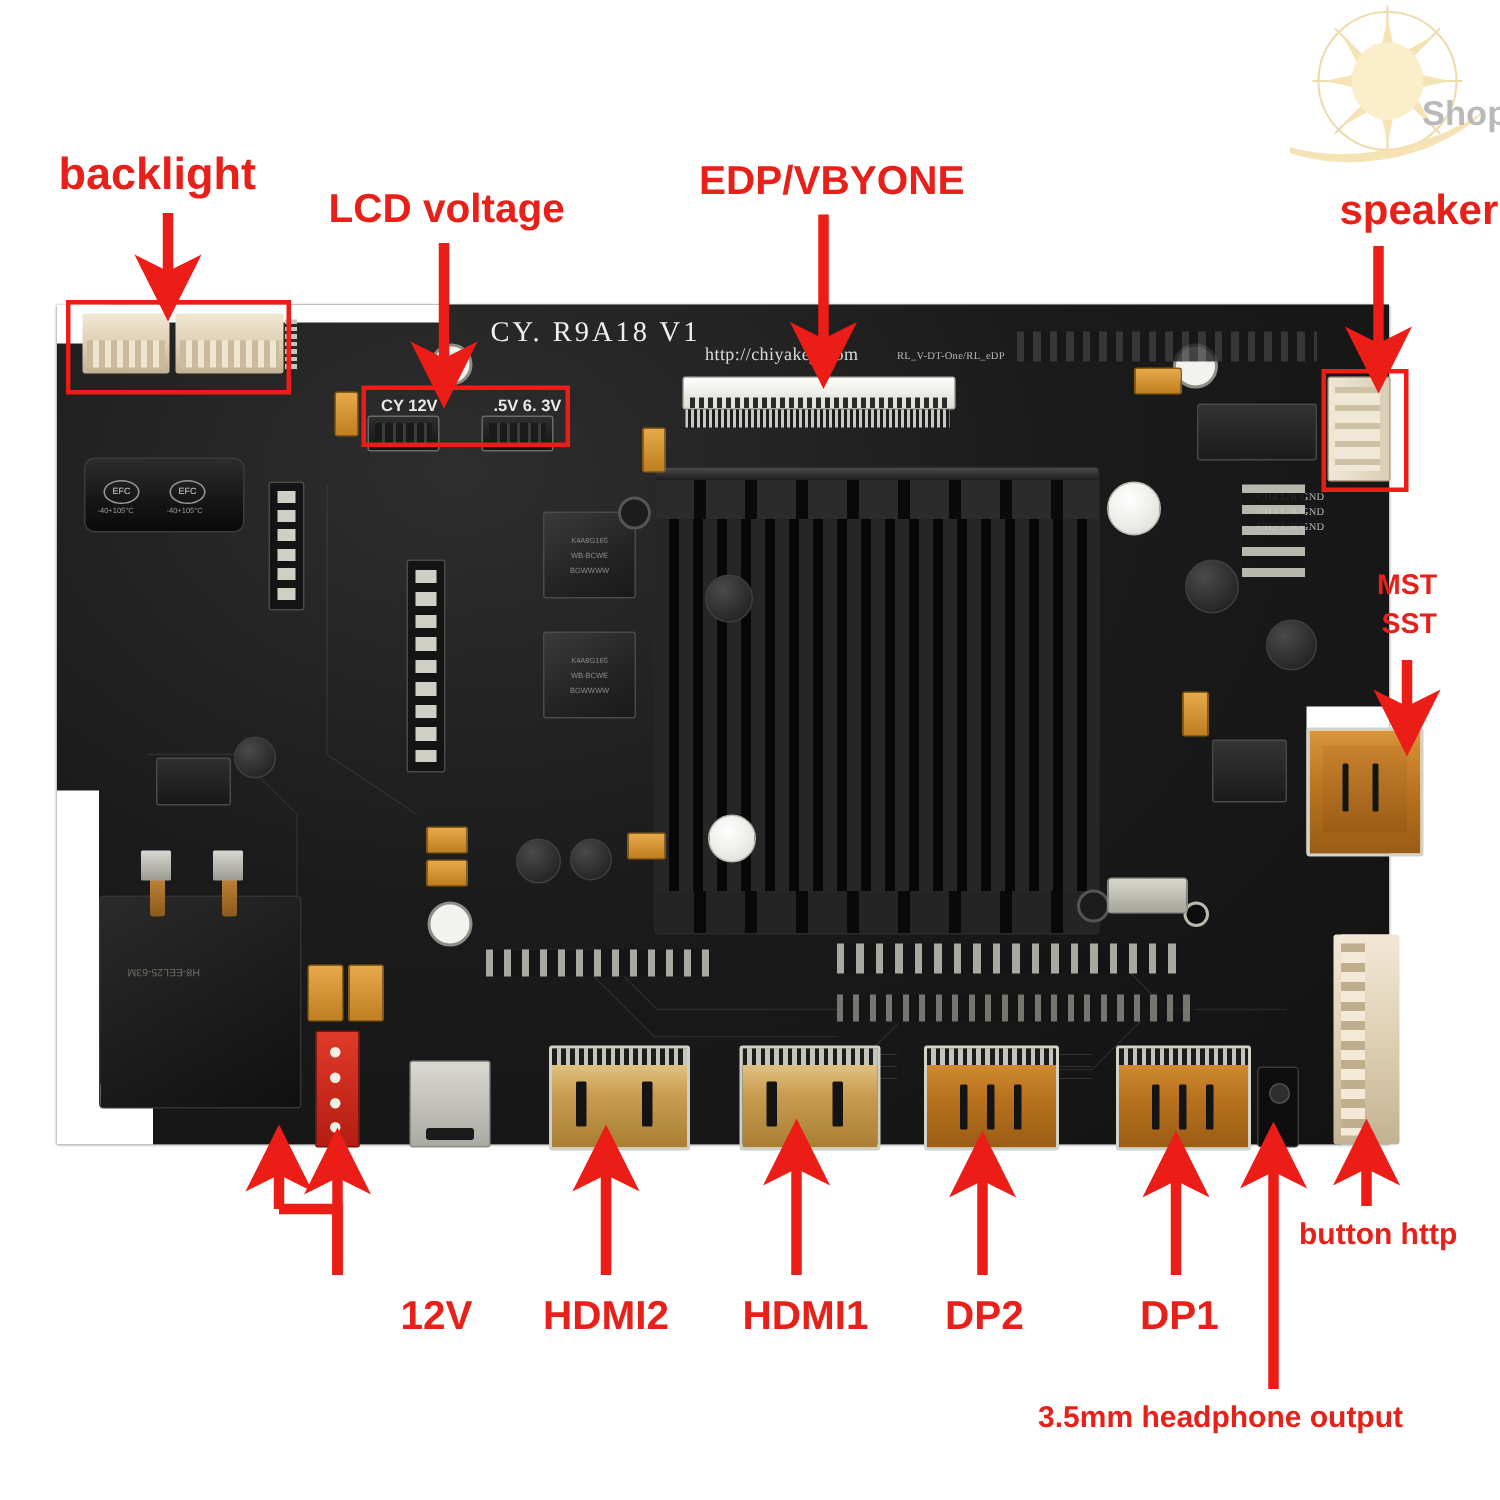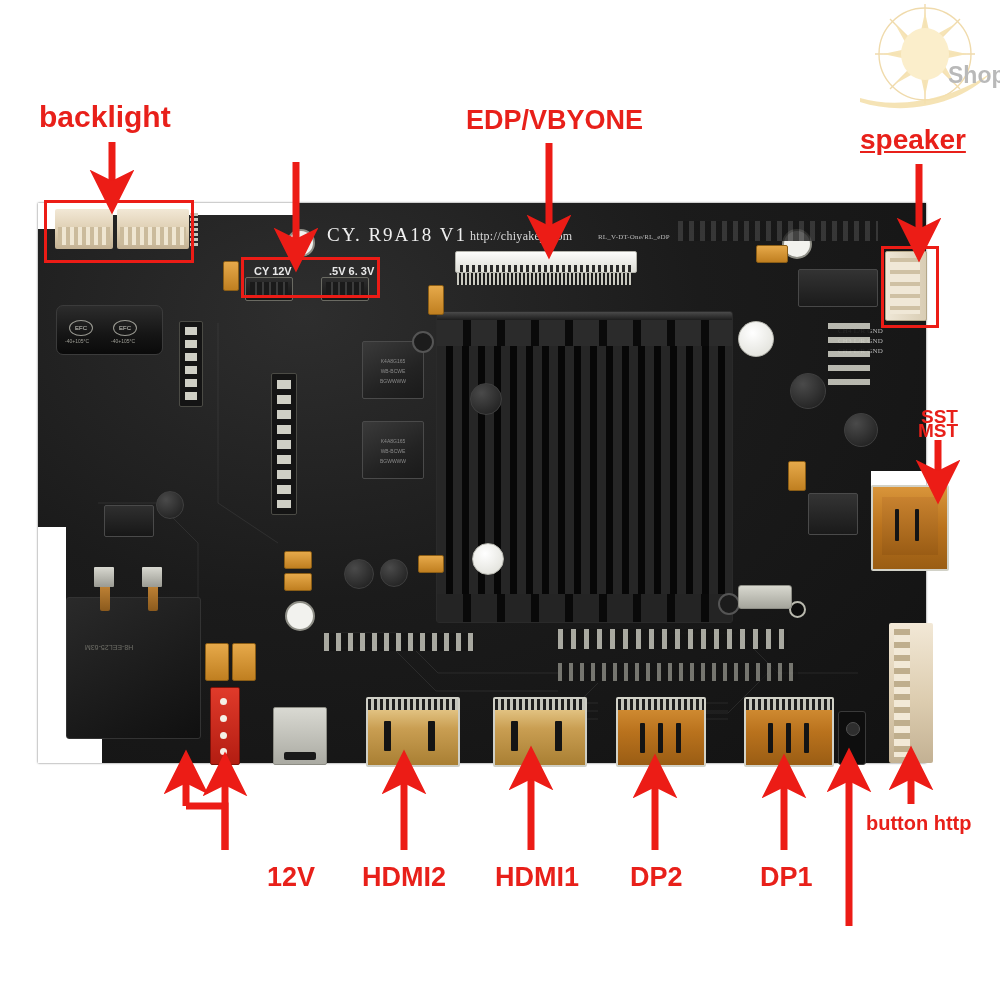--- a/index.html
+++ b/index.html
@@ -142,21 +142,21 @@
         <path d="M60 300 L120 300 L160 340 L160 440"></path>
         <path d="M470 520 L520 520 L560 480"></path>
         <path d="M640 510 L690 510 L730 470"></path>
       </g>
       <g stroke="#707070" stroke-width="0.7" fill="none">
         <path d="M520 500 L560 500 M520 508 L560 508 M520 516 L560 516"></path>
         <path d="M650 500 L690 500 M650 508 L690 508 M650 516 L690 516"></path>
       </g>
     </svg>
 
-    <div class="pcb-text silk-title" style="left:289px;top:21px;font-family:Liberation Serif, serif;">CY. R9A18  V1</div>
+    <div class="pcb-text silk-title" style="left:289px;top:8px;font-family:Liberation Serif, serif;">CY. R9A18  V1</div>
     <div class="pcb-text silk-url" style="left:432px;top:26px;">http://chiyakeji.com</div>
     <div class="pcb-text silk-small" style="left:560px;top:30px;">RL_V-DT-One/RL_eDP</div>
     <div class="pcb-text silk-jump" style="left:216px;top:62px;">CY 12V</div>
     <div class="pcb-text silk-jump" style="left:291px;top:62px;">.5V 6. 3V</div>
 
     <div class="cmp conn-beige" style="left:17px;top:6px;width:58px;height:40px;">
       <div style="position:absolute;left:3px;top:18px;right:3px;height:18px;background:repeating-linear-gradient(90deg,#cbbb9c 0 4px,#efe6d2 4px 8px);"></div>
     </div>
     <div class="cmp conn-beige" style="left:79px;top:6px;width:72px;height:40px;">
       <div style="position:absolute;left:3px;top:18px;right:3px;height:18px;background:repeating-linear-gradient(90deg,#cbbb9c 0 4px,#efe6d2 4px 8px);"></div>
@@ -344,24 +344,26 @@
       <line x1="225" y1="850" x2="225" y2="774"></line>
       <line x1="186" y1="806" x2="186" y2="772"></line>
     </g>
   </svg>
 
   <div class="ann-box" style="left:44px;top:200px;width:150px;height:63px;"></div>
   <div class="ann-box" style="left:241px;top:257px;width:139px;height:41px;"></div>
   <div class="ann-box" style="left:881px;top:246px;width:58px;height:82px;"></div>
 
   <div class="ann-label" style="left:39px;top:100px;font-size:30px;">backlight</div>
+  <div class="ann-label" style="left:219px;top:124px;font-size:27px;">LCD voltage</div>
   <div class="ann-label" style="left:466px;top:105px;font-size:27px;">EDP/VBYONE</div>
-  <div class="ann-label" style="left:860px;top:124px;font-size:28px;text-decoration:underline;">speaker</div>
-  <div class="ann-label" style="left:918px;top:380px;font-size:19px;margin-top:40px;">MST</div>
+  <div class="ann-label" style="left:893px;top:124px;font-size:28px;">speaker</div>
+  <div class="ann-label" style="left:918px;top:380px;font-size:19px;">MST</div>
   <div class="ann-label" style="left:921px;top:406px;font-size:19px;">SST</div>
   <div class="ann-label" style="left:267px;top:862px;font-size:27px;">12V</div>
   <div class="ann-label" style="left:362px;top:862px;font-size:27px;">HDMI2</div>
   <div class="ann-label" style="left:495px;top:862px;font-size:27px;">HDMI1</div>
   <div class="ann-label" style="left:630px;top:862px;font-size:27px;">DP2</div>
   <div class="ann-label" style="left:760px;top:862px;font-size:27px;">DP1</div>
+  <div class="ann-label" style="left:692px;top:934px;font-size:20px;">3.5mm headphone output</div>
   <div class="ann-label" style="left:866px;top:812px;font-size:20px;">button http</div>
 
 </div>
 
 </body></html>

